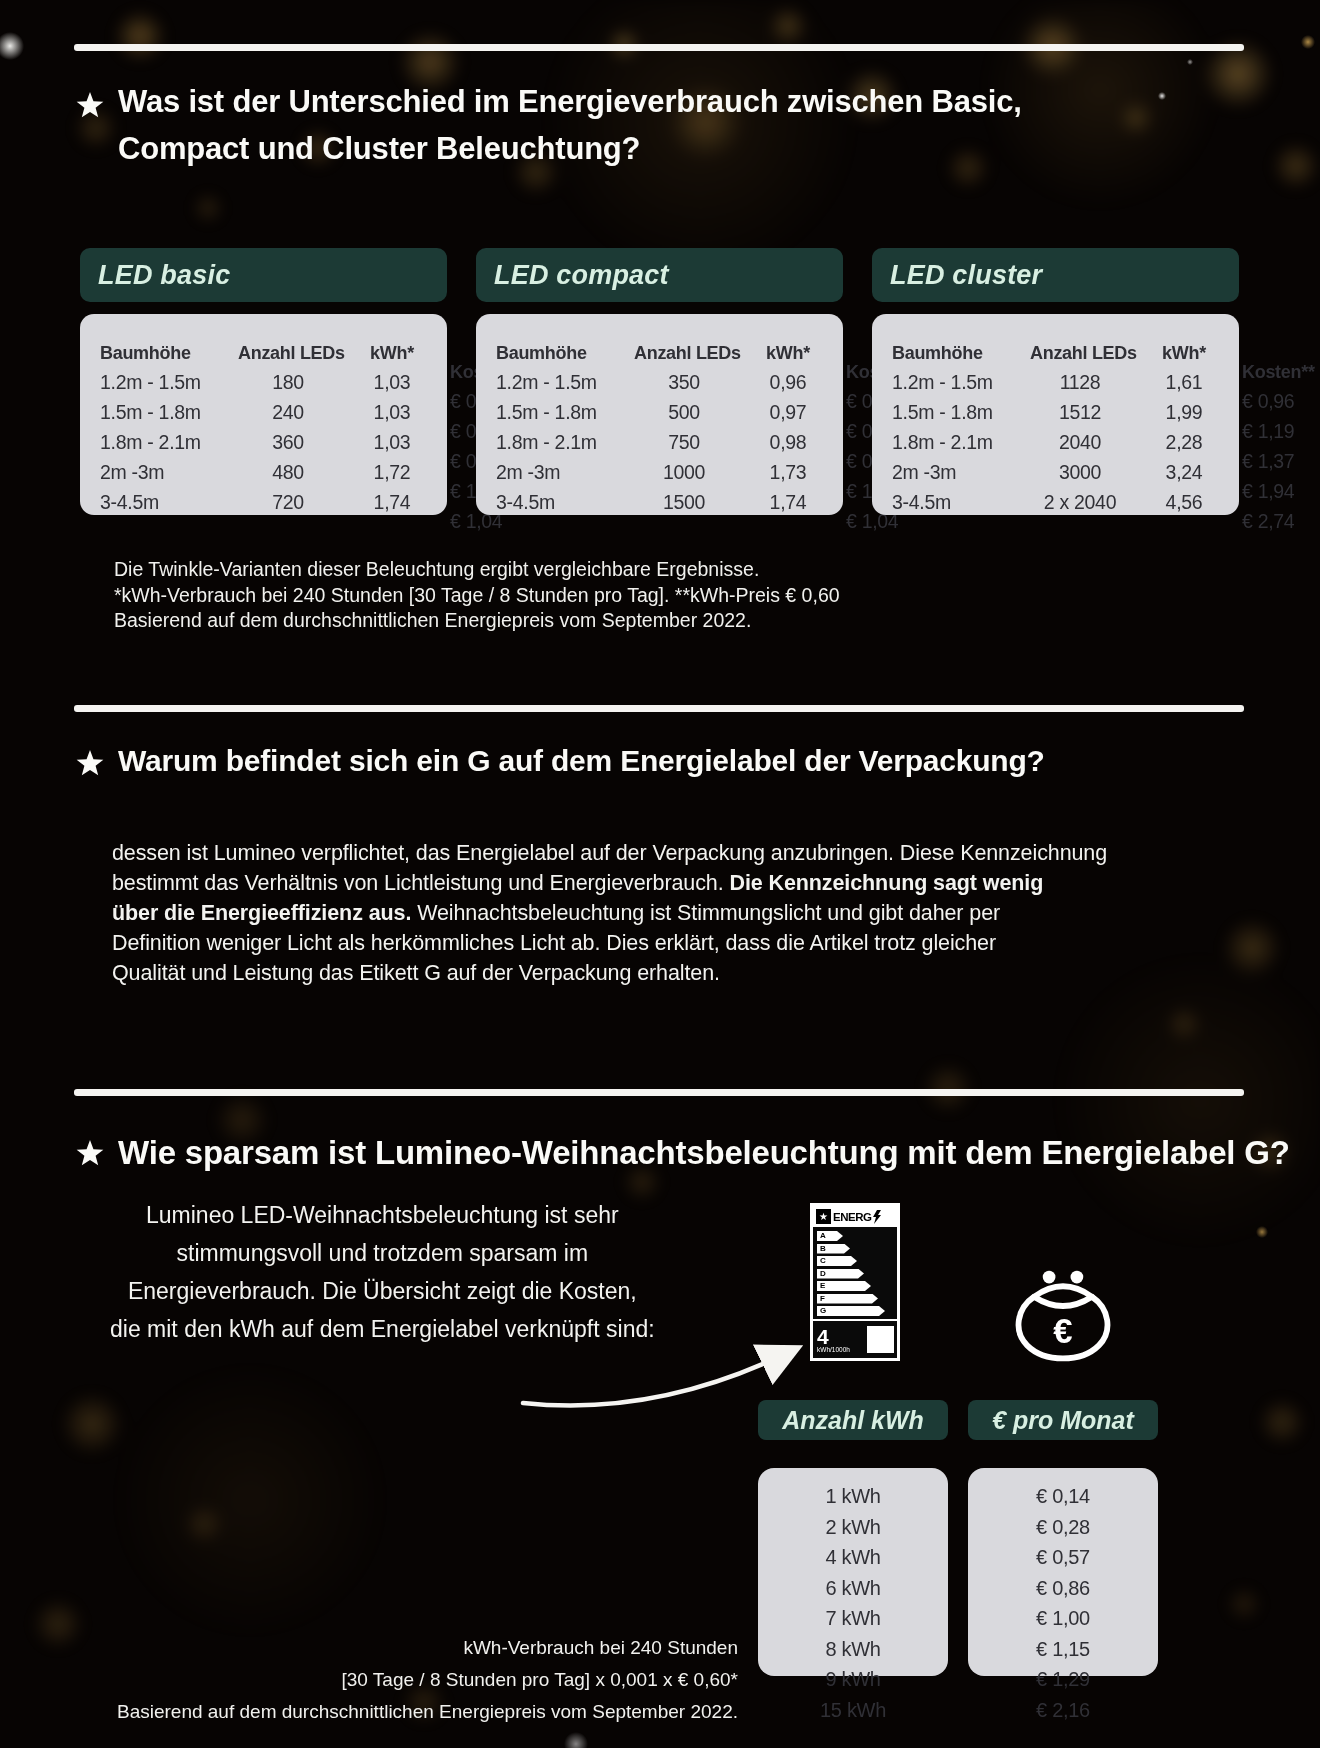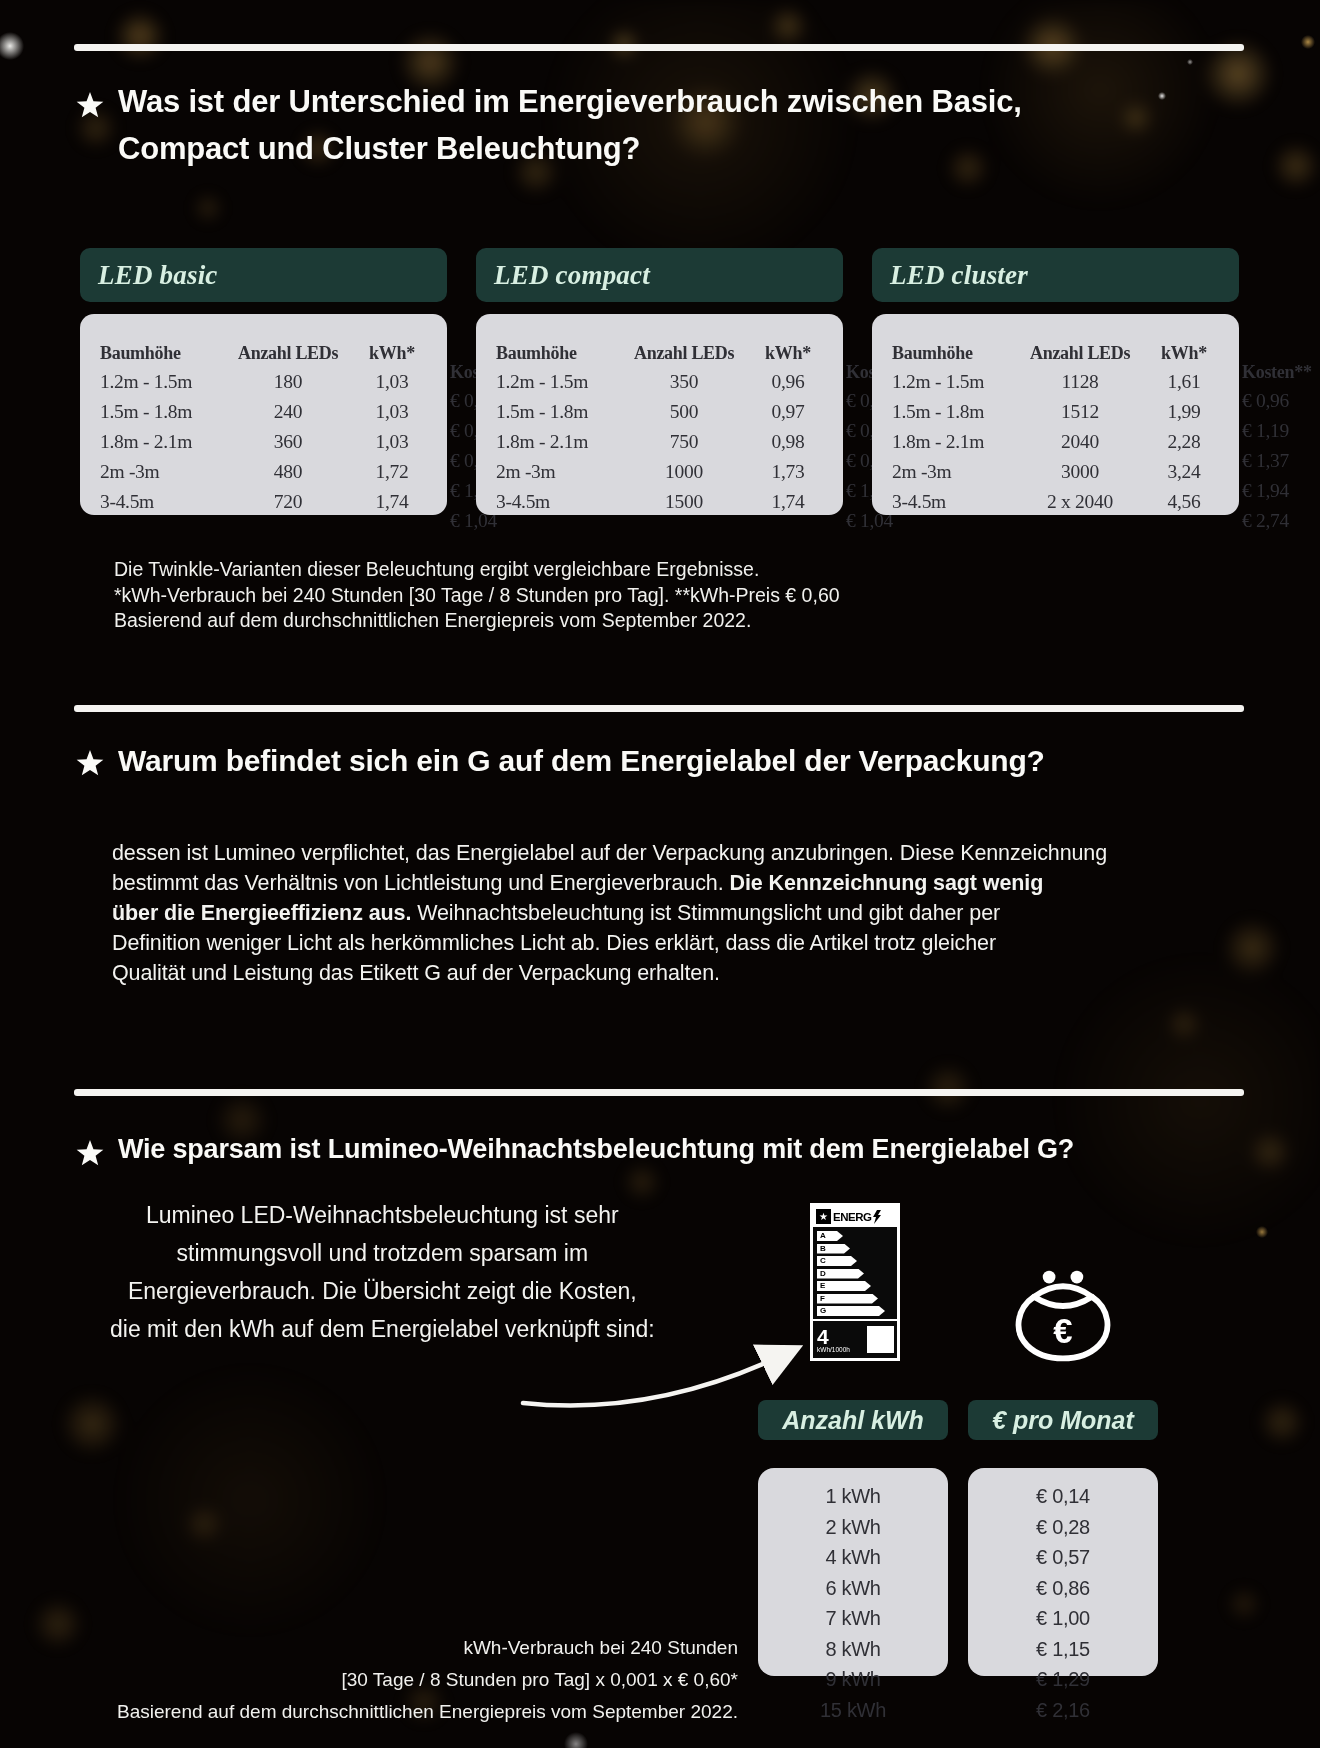--- a/index.html
+++ b/index.html
@@ -52,21 +52,21 @@
       radial-gradient(circle at 1262px 1232px, rgba(214,170,86,.7) 0, rgba(214,170,86,0) 6px),
       radial-gradient(circle at 576px 1744px, rgba(255,255,255,.5) 0, rgba(255,255,255,0) 12px);
   }
   
   .divider { position:absolute; left:74px; width:1170px; height:7px;
     background:#f5f4f1; border-radius:3px; }
   .star-icon { position:absolute; width:28px; height:28px; }
   .star-icon svg { width:100%; height:100%; display:block; }
   .heading { position:absolute; color:#fafaf7; font-weight:700; letter-spacing:-0.2px; white-space:nowrap; }
   
-  .led-table { position:absolute; top:248px; width:367px;font-family:Liberation Serif, serif; }
+  .led-table { position:absolute; top:248px; width:367px; }
   .led-bar { height:54px; background:#1c3a35; border-radius:10px;
     display:flex; align-items:center; padding-left:18px; box-sizing:border-box;
     color:#d8efe2; font-size:27px; font-style:italic; font-weight:700; letter-spacing:.2px; }
   .led-body { margin-top:12px; background:#d9d9dd; border-radius:14px; height:201px;
     padding-top:10px; box-sizing:border-box; color:#303036; }
   .grid-row { display:grid; grid-template-columns:132px 100px 56px 1fr;
     align-items:center; height:30px; font-size:19.5px; letter-spacing:-0.3px;gap:26px; }
   .grid-row.head { font-weight:700; font-size:18px; height:28px; }
   .grid-row .c0 { padding-left:20px; white-space:nowrap; }
   .grid-row .c1 { text-align:center; white-space:nowrap; }
@@ -282,21 +282,21 @@
       <div class="rich-line"><b>über die Energieeffizienz aus.</b> Weihnachtsbeleuchtung ist Stimmungslicht und gibt daher per</div>
       <div class="rich-line">Definition weniger Licht als herkömmliches Licht ab. Dies erklärt, dass die Artikel trotz gleicher</div>
       <div class="rich-line">Qualität und Leistung das Etikett G auf der Verpackung erhalten.</div>
     </div>
 
   <span class="star-icon" style="left:76px;top:1140px">
     <svg viewBox="0 0 26 26">
         <polygon fill="#fafaf7" points="13,0 16.2,8.6 25.4,9 18.2,14.7 20.6,23.5 13,18.5 5.4,23.5 7.8,14.7 0.6,9 9.8,8.6"></polygon>
       </svg>
   </span>
-  <div class="heading" style="left:118px;top:1134px;font-size:27px">Wie sparsam ist Lumineo-Weihnachtsbeleuchtung mit dem Energielabel G?</div>
+  <div class="heading" style="left:118px;top:1134px;font-size:33px">Wie sparsam ist Lumineo-Weihnachtsbeleuchtung mit dem Energielabel G?</div>
   <div class="intro3">
       <div>Lumineo LED-Weihnachtsbeleuchtung ist sehr</div>
       <div>stimmungsvoll und trotzdem sparsam im</div>
       <div>Energieverbrauch. Die Übersicht zeigt die Kosten,</div>
       <div>die mit den kWh auf dem Energielabel verknüpft sind:</div>
     </div>
 
   <div class="energy-label">
     <div class="elabel-top">
       <span class="elabel-starbox">★</span>

